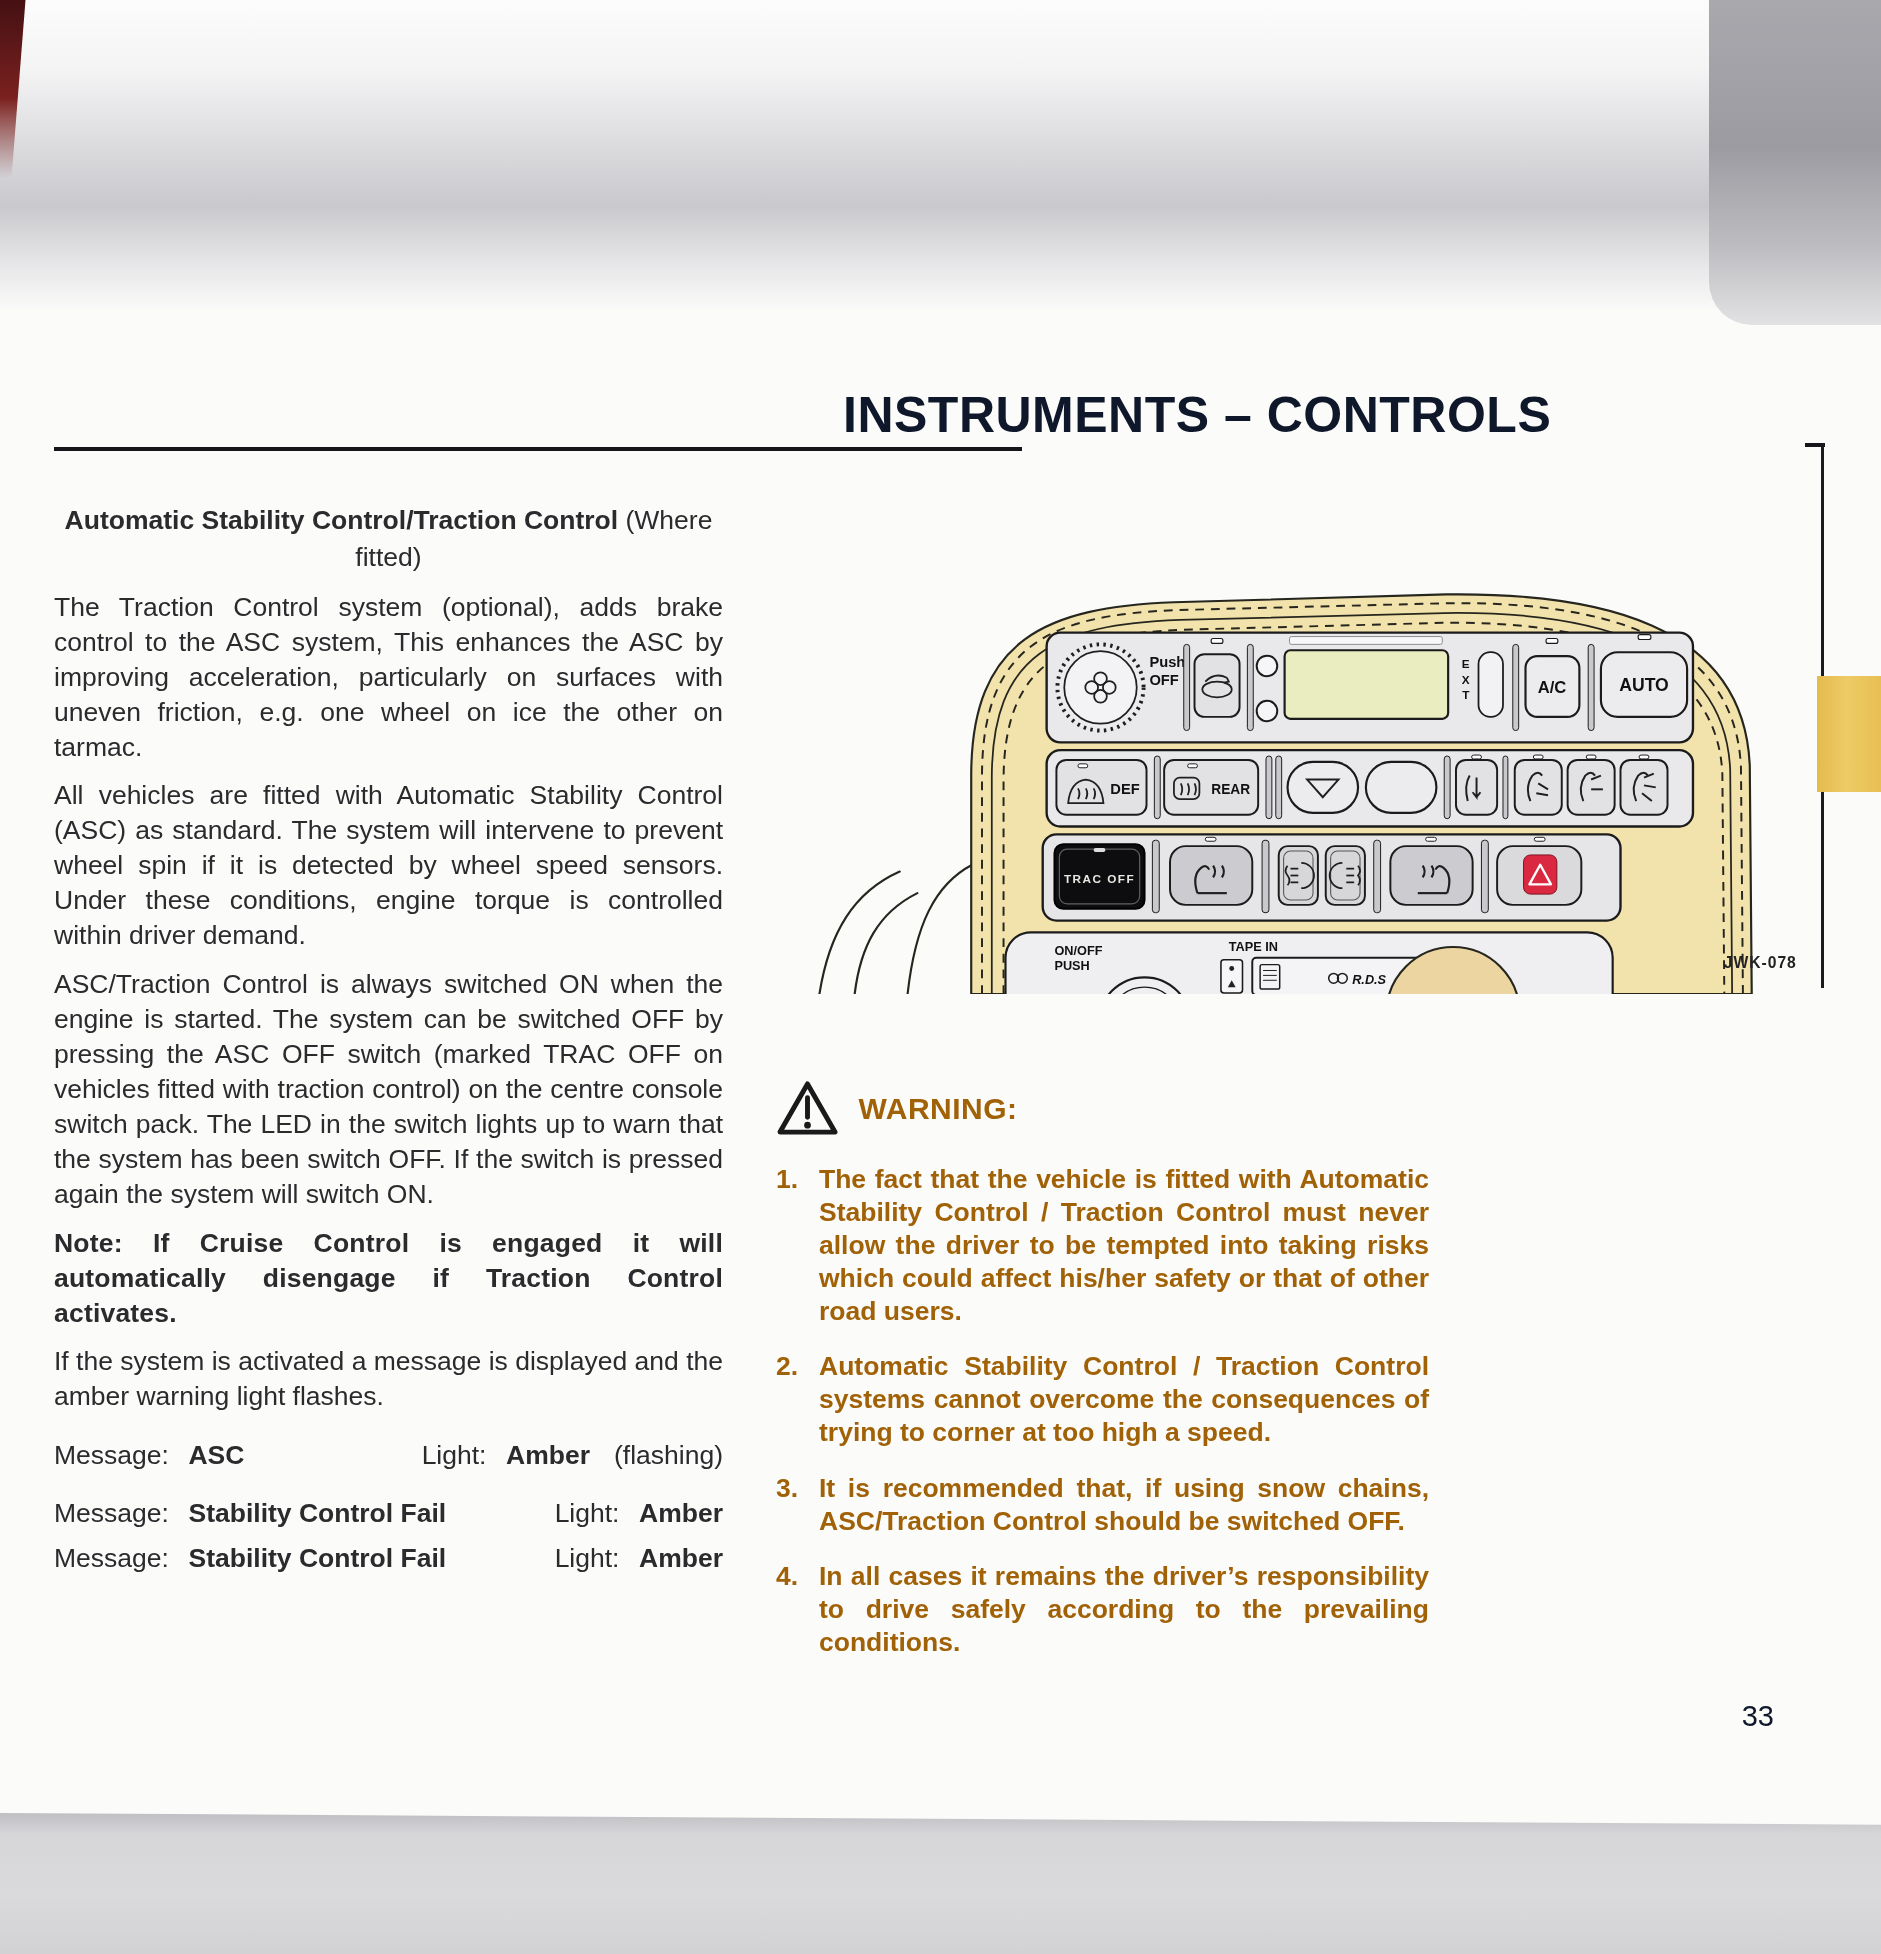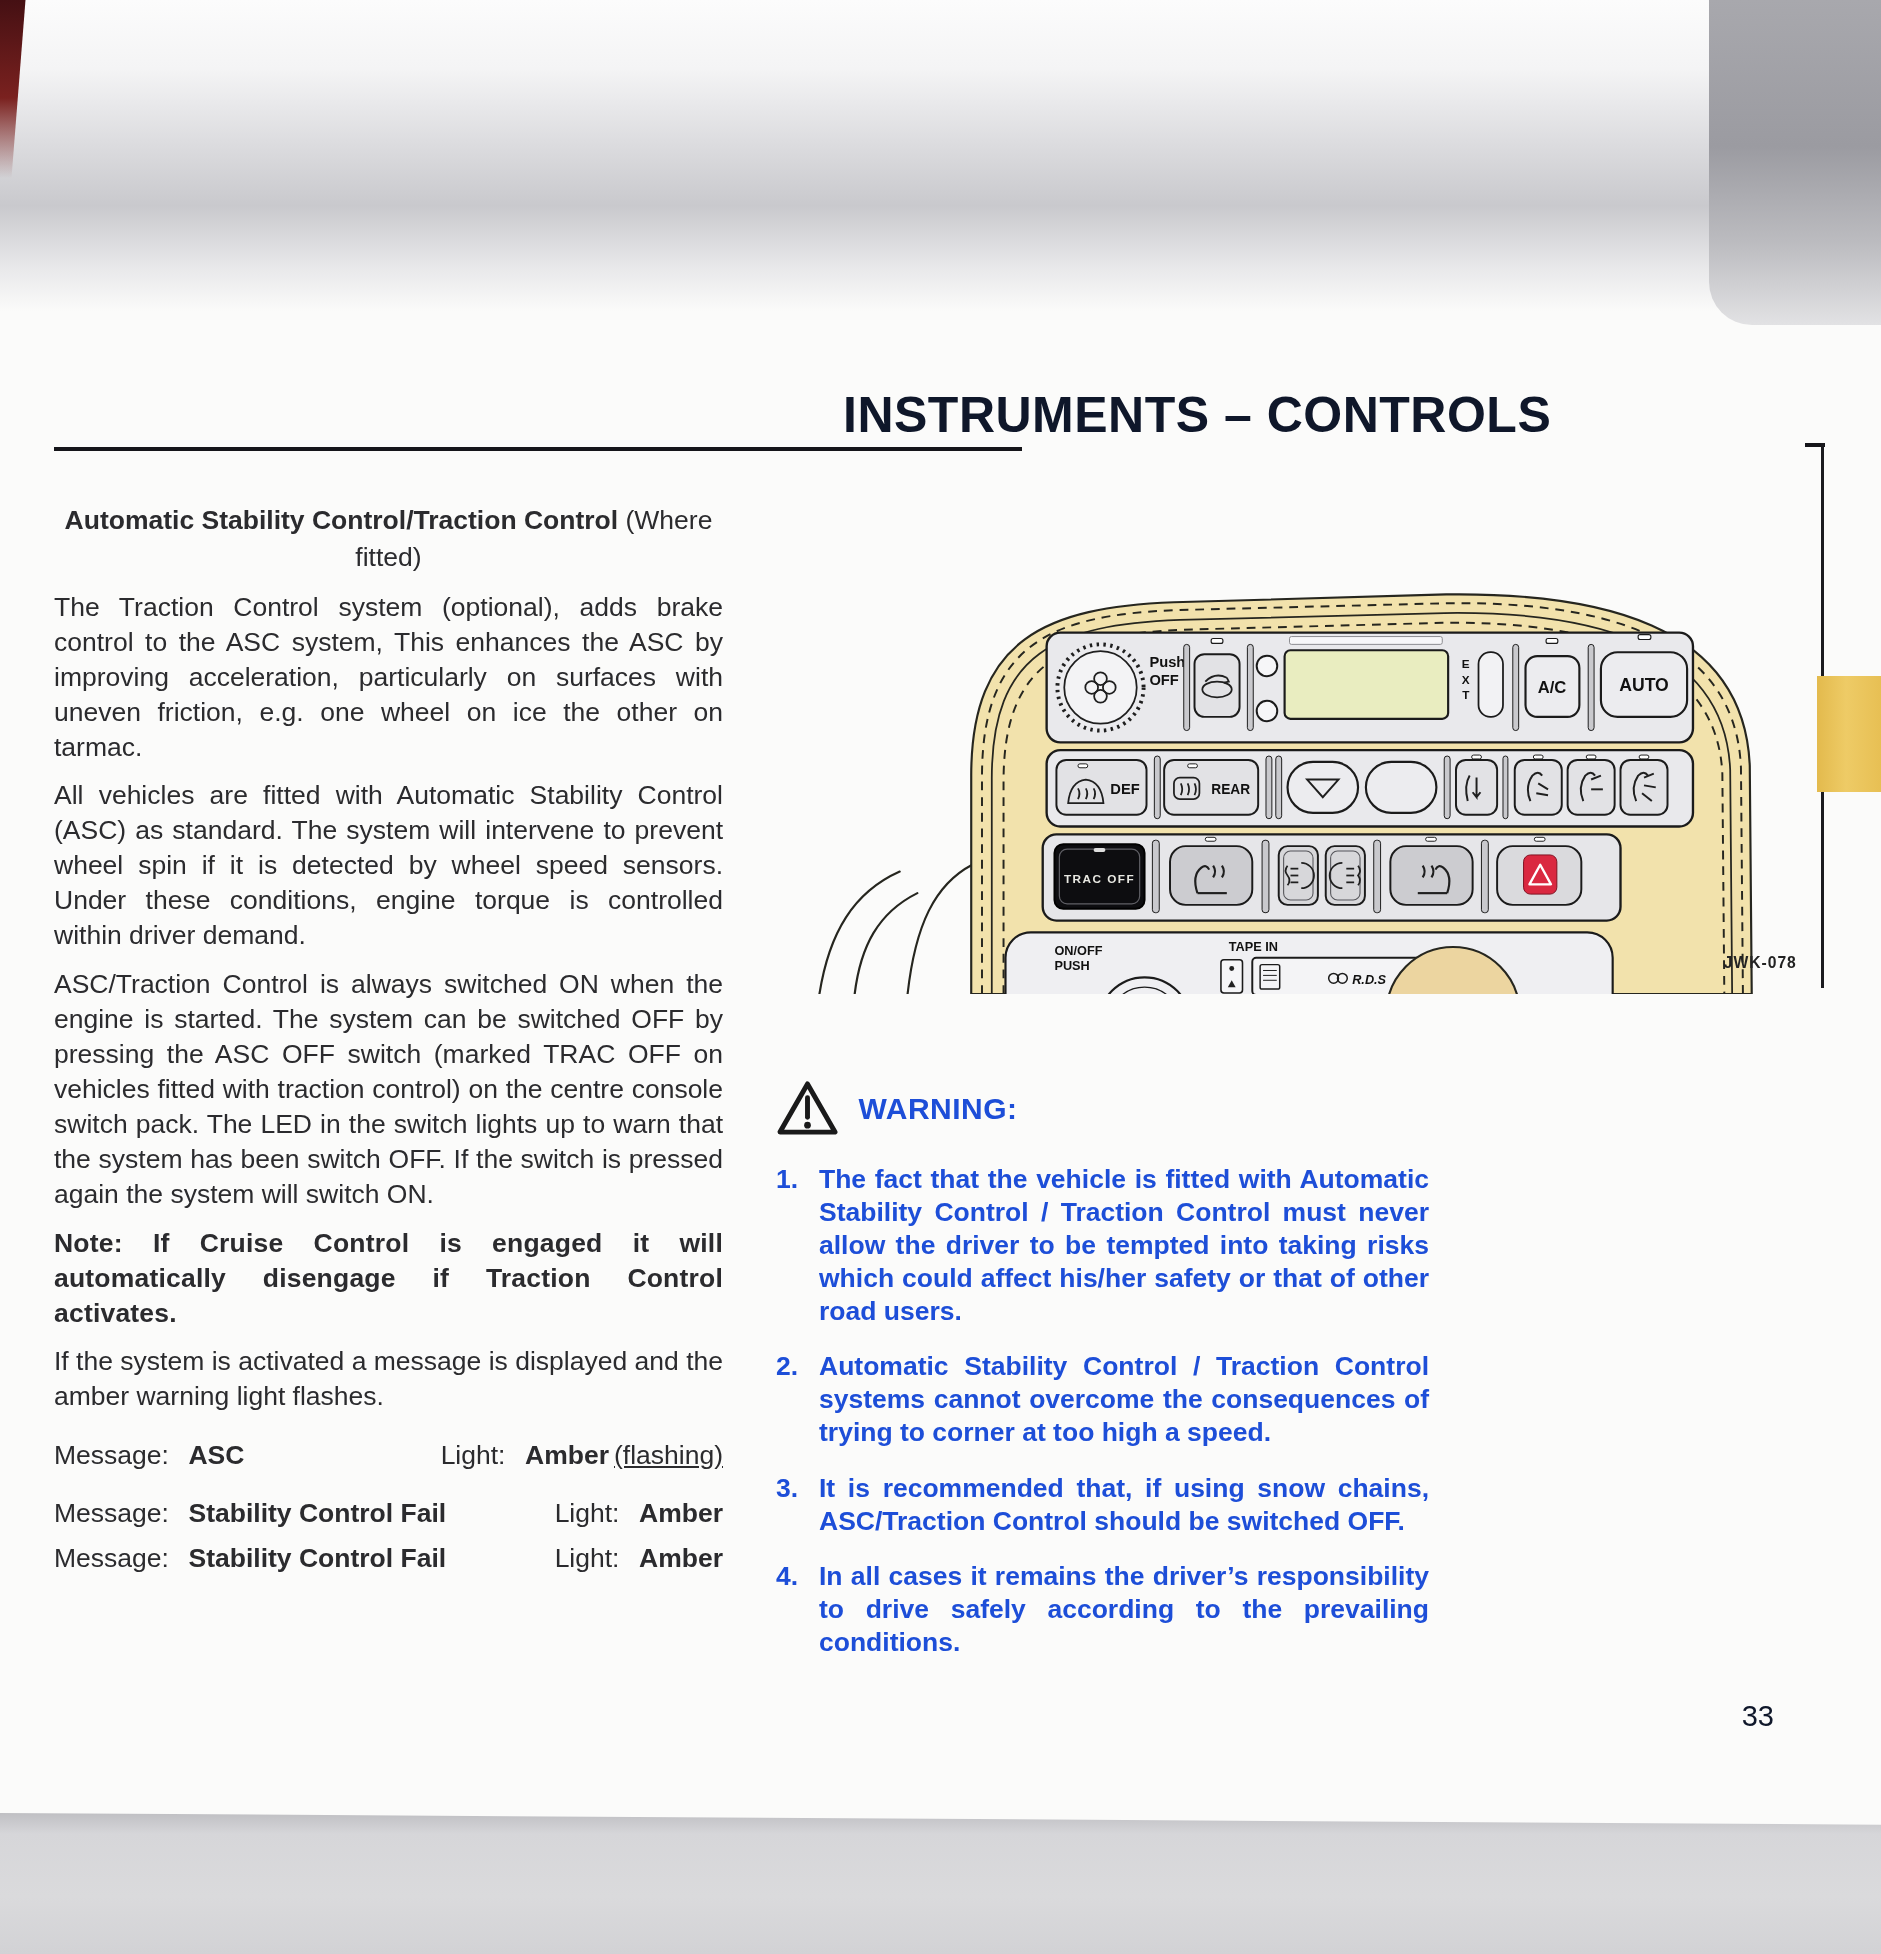--- a/index.html
+++ b/index.html
@@ -27,24 +27,24 @@
   
   .left-col{position:absolute;left:54px;top:502px;width:669px;font-size:26.5px;line-height:35px;
     text-align:justify;color:#2b2b2e;}
   .left-col p{margin:0 0 13.7px 0;}
   .article-heading{font-size:26.5px;line-height:37px;font-weight:400;margin:0 0 13.7px 0;text-align:center;}
   .article-heading b{font-weight:700;}
   .note{font-weight:700;letter-spacing:0.2px;margin:5.9px 0 19.6px 0;}
   .msg-row{display:flex;justify-content:space-between;margin:23.5px 0 9.8px 0;}
   .msg-row .m-label{margin-right:19.6px;}
   .msg-row b{font-weight:700;}
-  .m-note{margin-left:5px;text-decoration:underline;}
+  .m-note{margin-left:24px;}
   .or{margin:5.9px 0 5.9px 0;text-align:left;}
   
-  .warning{position:absolute;left:776px;top:1080px;width:653px;color:#1d4ed8;}
+  .warning{position:absolute;left:776px;top:1080px;width:653px;color:#a16207;}
   .warn-head{display:flex;align-items:center;gap:19.6px;}
   .w-title{font-size:30px;font-weight:700;letter-spacing:0.5px;}
   .warn-list{margin:25.5px 0 0 0;padding:0;list-style:none;font-size:26.5px;line-height:33px;font-weight:700;}
   .warn-list li{display:flex;margin-bottom:22.5px;}
   .warn-num{flex:0 0 43px;}
   .warn-text{flex:1;text-align:justify;}
   
   .illustration{position:absolute;left:760px;top:568px;width:1059px;height:426px;}
   
   .page-num{position:absolute;left:1703px;top:1700px;width:71px;text-align:right;

